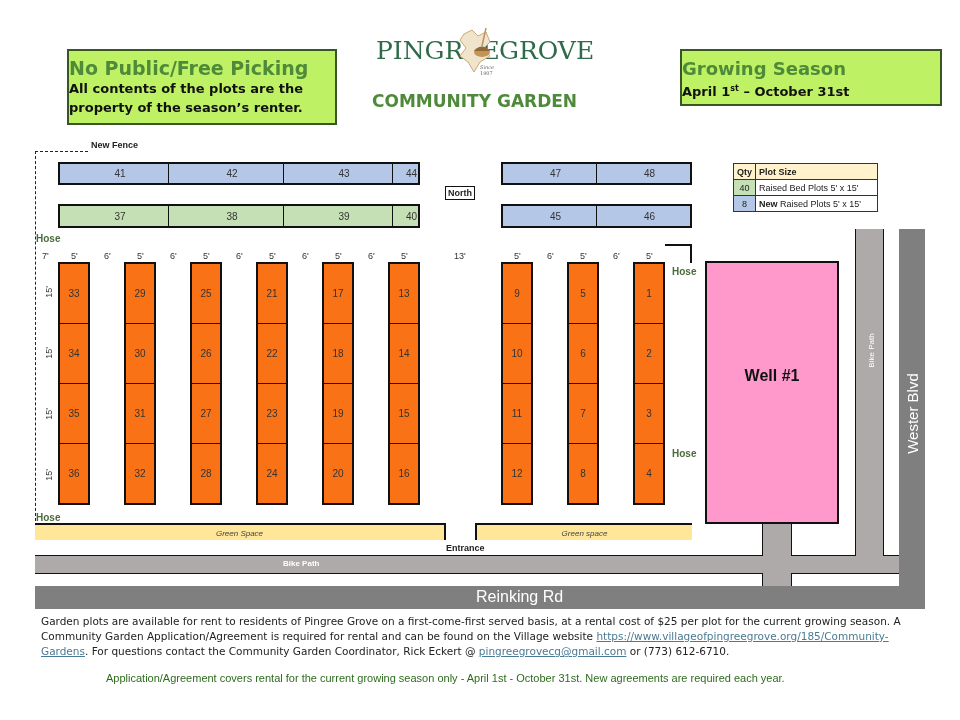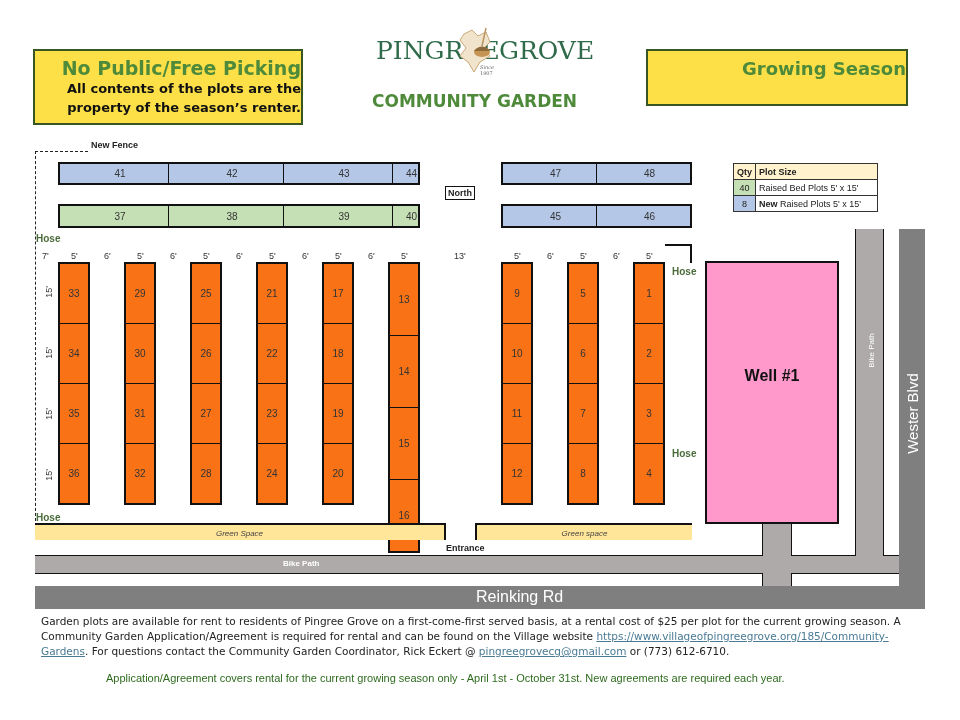--- a/index.html
+++ b/index.html
@@ -1,18 +1,18 @@
 <!DOCTYPE html>
 <html><head>
 <meta charset="utf-8">
 <style>
   html, body { margin:0; padding:0; background:#fff; }
   body { width:960px; height:720px; position:relative; overflow:hidden; font-family:"Liberation Sans", sans-serif; color:#222; }
   .abs { position:absolute; }
-  .box { border:2px solid #375623; background:#fde047; text-align:right; box-sizing:border-box; }
+  .box { border:2px solid #375623; background:#bef264; text-align:left; box-sizing:border-box;margin-left:34px; }
   .box .h { color:#4e8a3a; font-weight:bold; font-size:19px; font-family:"DejaVu Sans", sans-serif; }
   .box .s { color:#111; font-weight:bold; font-size:13px; font-family:"DejaVu Sans", sans-serif; line-height:19px; }
   .logo-l, .logo-r { color:#2f6b4a; font-family:"DejaVu Serif", serif; font-size:25px; letter-spacing:0px; }
   .cg { color:#4e8a3a; font-weight:bold; font-size:17px; font-family:"DejaVu Sans", sans-serif; }
   .hbed { display:flex; border:2px solid #111; box-sizing:border-box; }
   .hbed .cell { flex:1; text-align:center; font-size:10px; color:#333; border-right:1px solid #111; display:flex; align-items:center; justify-content:center;padding-left:12px; }
   .hbed .cell:last-child { border-right:none; }
   .blue { background:#b4c7e7; }
   .green { background:#c5e0b4; }
   .vbed { border:2px solid #111; background:#f97316; box-sizing:border-box; display:flex; flex-direction:column; }
@@ -48,20 +48,23 @@
     <line x1="30" y1="2" x2="26" y2="20" stroke="#b89460" stroke-width="1.5"></line>
     <text x="24" y="43" font-size="5" fill="#666" font-family="DejaVu Serif, serif" font-style="italic">Since</text>
     <text x="24" y="49" font-size="5" fill="#666" font-family="DejaVu Serif, serif">1907</text>
   </svg>
   <span class="abs logo-r" style="left:123px;top:8px;">GROVE</span>
 </div>
 <div class="abs cg" style="left:372px;top:91px;">COMMUNITY GARDEN</div>
 
 <div class="abs box" style="left:646px;top:49px;width:262px;height:57px;padding-top:7px;">
   <div class="h" style="font-size:18px;">Growing Season</div>
+  <div class="s">
+    <span>April 1</span><sup style="font-size:8px;">st</sup><span> – </span><span>October 31st</span>
+  </div>
 </div>
 
 <div class="abs" style="left:35px;top:151px;width:53px;border-top:1px dashed #222;"></div>
 <div class="abs" style="left:35px;top:151px;height:370px;border-left:1px dashed #222;"></div>
 <div class="abs" style="left:91px;top:140px;font-size:9px;font-weight:bold;">New Fence</div>
 
 <div class="abs hbed blue" style="left:58px;top:162px;width:362px;height:23px;">
   <div class="cell" style="flex:0 0 96px;">41</div>
   <div class="cell" style="flex:0 0 102px;">42</div>
   <div class="cell" style="flex:0 0 96px;">43</div>
@@ -154,21 +157,21 @@
   <div class="cell">22</div>
   <div class="cell">23</div>
   <div class="cell">24</div>
 </div>
 <div class="abs vbed" style="left:322px;top:262px;width:32px;height:243px;">
   <div class="cell">17</div>
   <div class="cell">18</div>
   <div class="cell">19</div>
   <div class="cell">20</div>
 </div>
-<div class="abs vbed" style="left:388px;top:262px;width:32px;height:291px;">
+<div class="abs vbed" style="left:388px;top:262px;width:32px;height:243px;">
   <div class="cell">13</div>
   <div class="cell">14</div>
   <div class="cell">15</div>
   <div class="cell">16</div>
 </div>
 <div class="abs vbed" style="left:501px;top:262px;width:32px;height:243px;">
   <div class="cell">9</div>
   <div class="cell">10</div>
   <div class="cell">11</div>
   <div class="cell">12</div>

